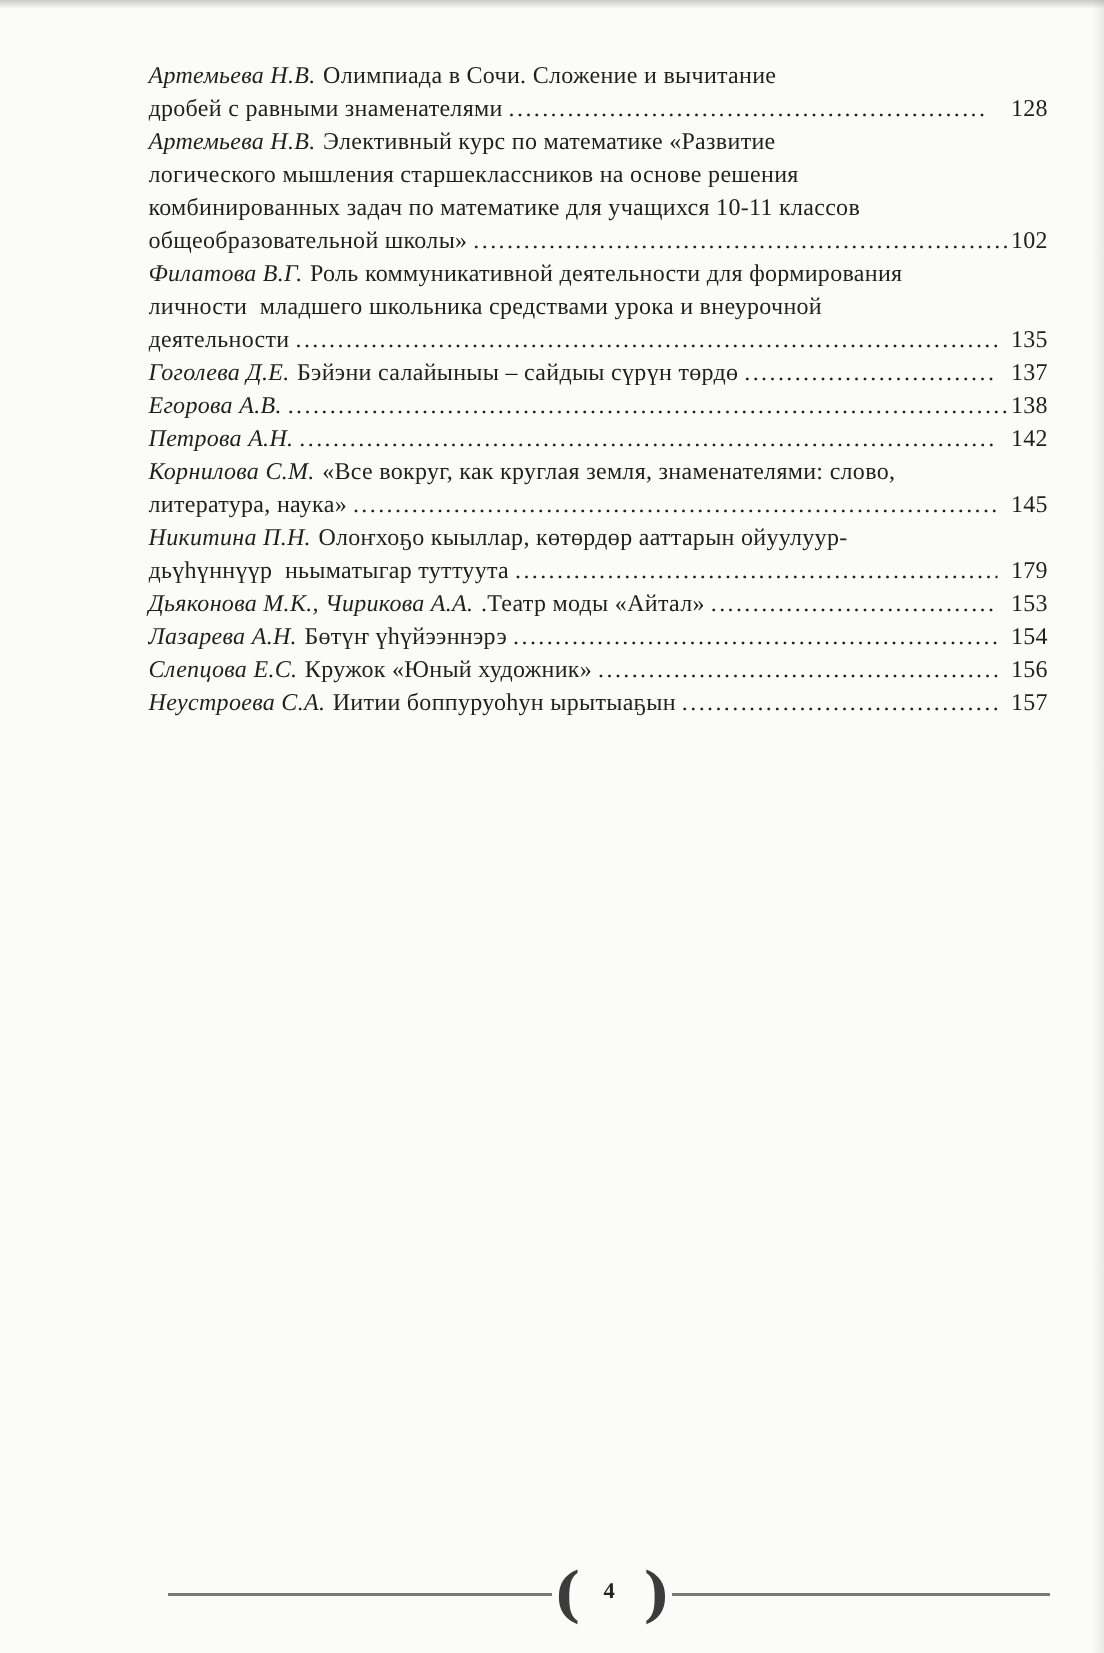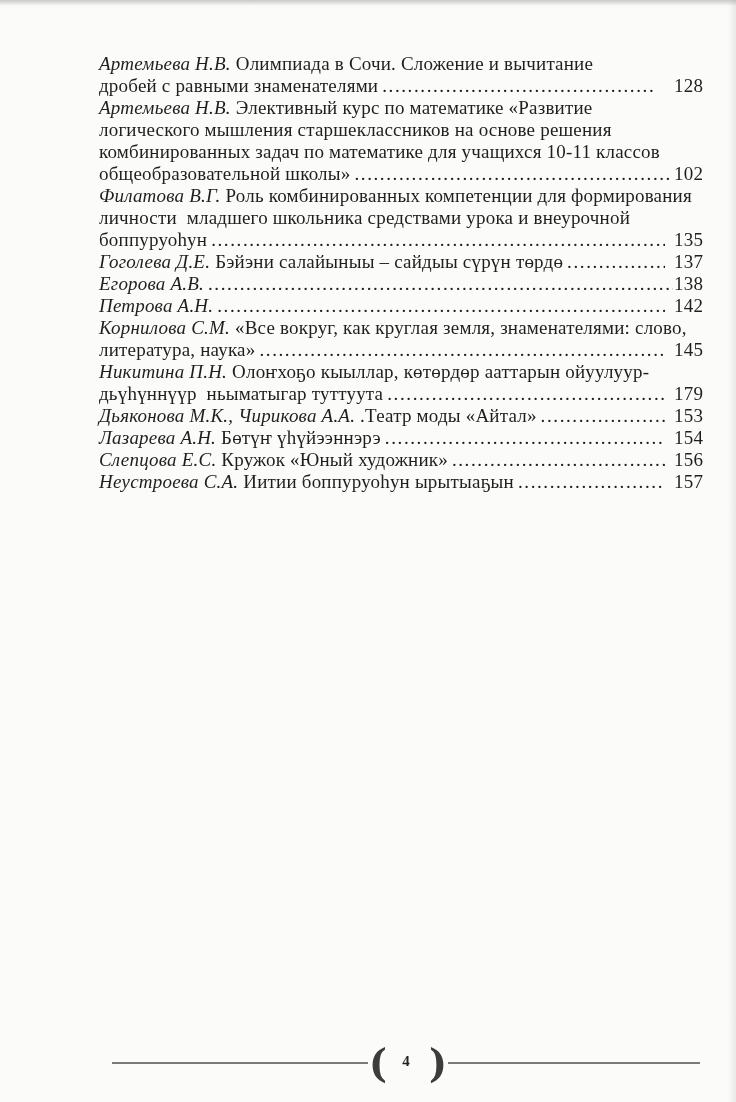--- a/index.html
+++ b/index.html
@@ -26,23 +26,23 @@
     background:linear-gradient(to bottom, rgba(120,120,120,.38), rgba(120,120,120,0));
     pointer-events:none;
   }
   .scan-edge-right{
     position:absolute;right:0;top:0;width:8px;height:1102px;
     background:linear-gradient(to left, rgba(150,150,150,.18), rgba(150,150,150,0));
     pointer-events:none;
   }
   .toc{
     position:absolute;
-    left:99px;top:53px;
+    left:99px;top:40px;
     width:611px;
-    font-size:19px;
+    font-size:16px;
     line-height:22px;
     letter-spacing:.2px;
   }
   .toc-line{
     display:flex;
     align-items:baseline;
     height:22px;
     white-space:pre;
   }
   .author{
@@ -107,23 +107,23 @@
   <div class="scan-edge-top"></div>
   <div class="scan-edge-right"></div>
 
   <div class="toc">
       <div class="toc-line"><span class="author">Артемьева Н.В.</span><span class="title">Олимпиада в Сочи. Сложение и вычитание</span></div>
       <div class="toc-line"><span class="title">дробей с равными знаменателями</span><span class="leader pad2">................................................................................................................................................................</span><span class="pagenum">128</span></div>
       <div class="toc-line"><span class="author">Артемьева Н.В.</span><span class="title">Элективный курс по математике «Развитие</span></div>
       <div class="toc-line"><span class="title">логического мышления старшеклассников на основе решения</span></div>
       <div class="toc-line"><span class="title">комбинированных задач по математике для учащихся 10-11 классов</span></div>
       <div class="toc-line"><span class="title">общеобразовательной школы»</span><span class="leader pad0">................................................................................................................................................................</span><span class="pagenum">102</span></div>
-      <div class="toc-line"><span class="author">Филатова В.Г.</span><span class="title">Роль комбинированных компетенции для формирования</span></div>
+      <div class="toc-line"><span class="author">Филатова В.Г.</span><span class="title">Роль коммуникативной деятельности для формирования</span></div>
       <div class="toc-line"><span class="title">личности&nbsp; младшего школьника средствами урока и внеурочной</span></div>
-      <div class="toc-line"><span class="title">боппуруоһун</span><span class="leader pad1">................................................................................................................................................................</span><span class="pagenum">135</span></div>
+      <div class="toc-line"><span class="title">деятельности</span><span class="leader pad1">................................................................................................................................................................</span><span class="pagenum">135</span></div>
       <div class="toc-line"><span class="author">Гоголева Д.Е.</span><span class="title">Бэйэни салайыныы – сайдыы сүрүн төрдө</span><span class="leader pad1">................................................................................................................................................................</span><span class="pagenum">137</span></div>
       <div class="toc-line"><span class="author">Егорова А.В.</span><span class="leader pad0">................................................................................................................................................................</span><span class="pagenum">138</span></div>
       <div class="toc-line"><span class="author">Петрова А.Н.</span><span class="leader pad1">................................................................................................................................................................</span><span class="pagenum">142</span></div>
       <div class="toc-line"><span class="author">Корнилова С.М.</span><span class="title">«Все вокруг, как круглая земля, знаменателями: слово,</span></div>
       <div class="toc-line"><span class="title">литература, наука»</span><span class="leader pad1">................................................................................................................................................................</span><span class="pagenum">145</span></div>
       <div class="toc-line"><span class="author">Никитина П.Н.</span><span class="title">Олоҥхоҕо кыыллар, көтөрдөр ааттарын ойуулуур-</span></div>
       <div class="toc-line"><span class="title">дьүһүннүүр&nbsp; ньыматыгар туттуута</span><span class="leader pad1">................................................................................................................................................................</span><span class="pagenum">179</span></div>
       <div class="toc-line"><span class="author">Дьяконова М.К., Чирикова А.А.</span><span class="title">.Театр моды «Айтал»</span><span class="leader pad1">................................................................................................................................................................</span><span class="pagenum">153</span></div>
       <div class="toc-line"><span class="author">Лазарева А.Н.</span><span class="title">Бөтүҥ үһүйээннэрэ</span><span class="leader pad1">................................................................................................................................................................</span><span class="pagenum">154</span></div>
       <div class="toc-line"><span class="author">Слепцова Е.С.</span><span class="title">Кружок «Юный художник»</span><span class="leader pad1">................................................................................................................................................................</span><span class="pagenum">156</span></div>

